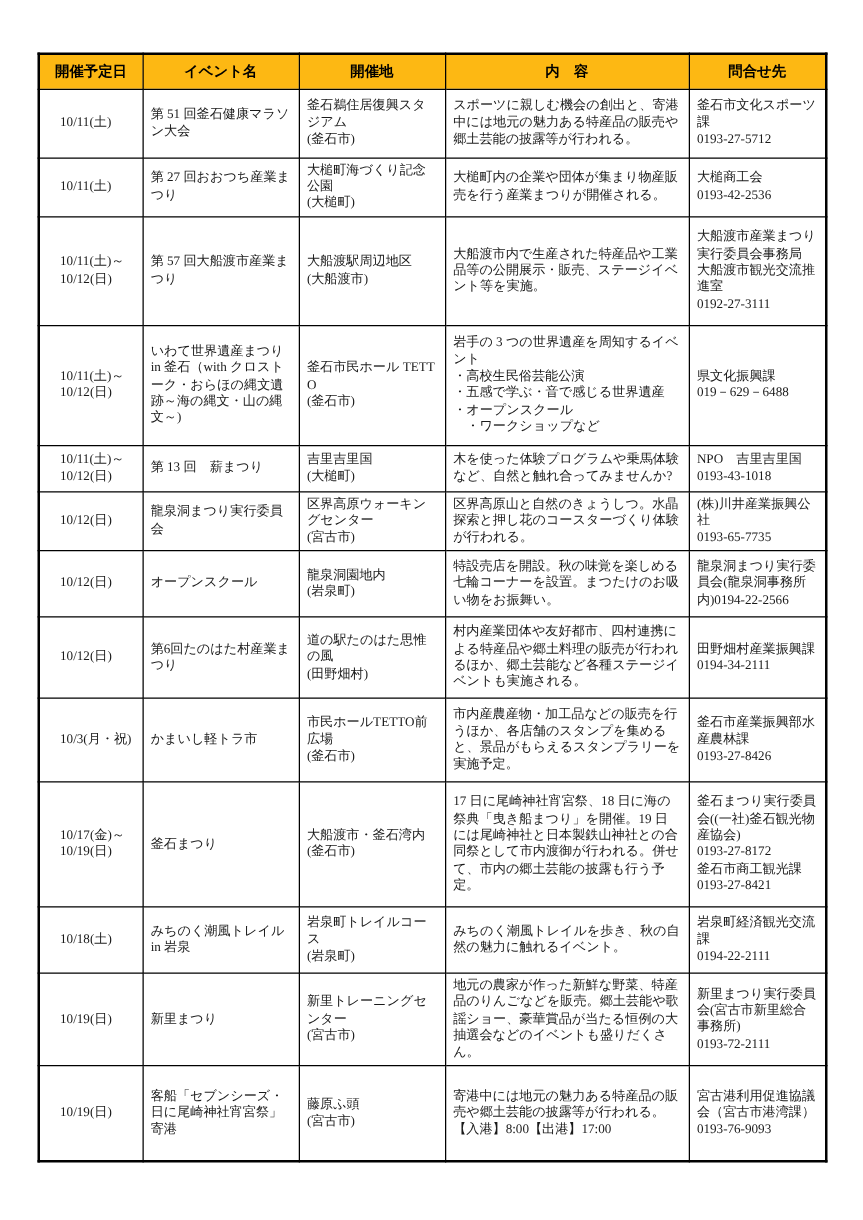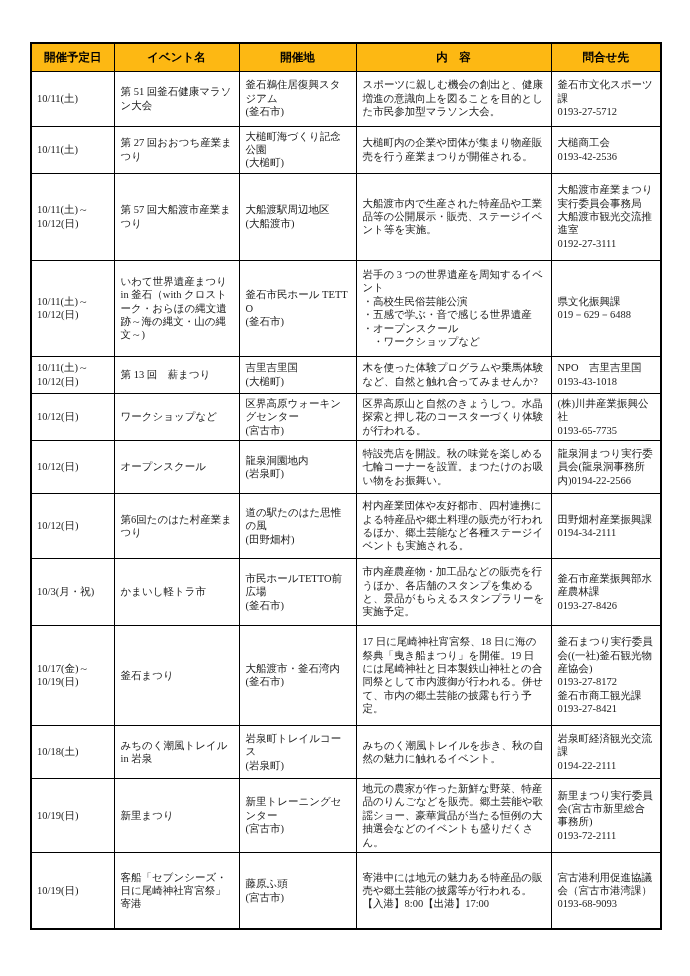--- a/index.html
+++ b/index.html
@@ -25,21 +25,21 @@
     height: 28px; text-align: center; padding: 2px 2px;
   }
   .event-table td {
     border: 1px solid var(--border-c);
     font-size: 10.5px; line-height: 13.4px;
     vertical-align: middle;
     padding: 3px 6px;
     white-space: pre-wrap;
     word-break: break-all;
   }
-  .event-table td.col-date { padding-left: 5px; padding-right: 3px; }
+  .event-table td.col-date { padding-left: 16px; padding-right: 3px; }
 </style>
 </head>
 <body style="background: rgb(255, 255, 255);">
 
 <div class="sheet">
   <table class="event-table">
     <colgroup>
       <col style="width:83px">
       <col style="width:125px">
       <col style="width:117px">
@@ -54,21 +54,21 @@
         <th>内　容</th>
         <th>問合せ先</th>
       </tr>
     </thead>
     <tbody>
         <tr style="height: 55px;">
           <td class="col-date">10/11(土)</td>
           <td class="col-name">第 51 回釜石健康マラソン大会</td>
           <td class="col-venue">釜石鵜住居復興スタジアム
 (釜石市)</td>
-          <td class="col-description">スポーツに親しむ機会の創出と、健康増進の意識向上を図ることを目的とした市民参加型マラソン大会。</td>
+          <td class="col-description">スポーツに親しむ機会の創出と、寄港中には地元の魅力ある特産品の販売や郷土芸能の披露等が行われる。</td>
           <td class="col-contact">釜石市文化スポーツ課
 0193-27-5712</td>
         </tr>
         <tr style="height: 46px;">
           <td class="col-date">10/11(土)</td>
           <td class="col-name">第 27 回おおつち産業まつり</td>
           <td class="col-venue">大槌町海づくり記念公園
 (大槌町)</td>
           <td class="col-description">大槌町内の企業や団体が集まり物産販売を行う産業まつりが開催される。</td>
           <td class="col-contact">大槌商工会
@@ -104,21 +104,21 @@
 10/12(日)</td>
           <td class="col-name">第 13 回　薪まつり</td>
           <td class="col-venue">吉里吉里国
 (大槌町)</td>
           <td class="col-description">木を使った体験プログラムや乗馬体験など、自然と触れ合ってみませんか?</td>
           <td class="col-contact">NPO　吉里吉里国
 0193-43-1018</td>
         </tr>
         <tr style="height: 47px;">
           <td class="col-date">10/12(日)</td>
-          <td class="col-name">ワークショップなど</td>
+          <td class="col-name">龍泉洞まつり実行委員会</td>
           <td class="col-venue">区界高原ウォーキングセンター
 (宮古市)</td>
           <td class="col-description">区界高原山と自然のきょうしつ。水晶探索と押し花のコースターづくり体験が行われる。</td>
           <td class="col-contact">(株)川井産業振興公社
 0193-65-7735</td>
         </tr>
         <tr style="height: 53px;">
           <td class="col-date">10/12(日)</td>
           <td class="col-name">オープンスクール</td>
           <td class="col-venue">龍泉洞園地内
@@ -175,17 +175,17 @@
 0193-72-2111</td>
         </tr>
         <tr style="height: 77px;">
           <td class="col-date">10/19(日)</td>
           <td class="col-name">客船「セブンシーズ・日に尾崎神社宵宮祭」寄港</td>
           <td class="col-venue">藤原ふ頭
 (宮古市)</td>
           <td class="col-description">寄港中には地元の魅力ある特産品の販売や郷土芸能の披露等が行われる。
 【入港】8:00【出港】17:00</td>
           <td class="col-contact">宮古港利用促進協議会（宮古市港湾課）
-0193-68-9093</td>
+0193-76-9093</td>
         </tr>
       </tbody>
   </table>
 </div>
 
 </body></html>

